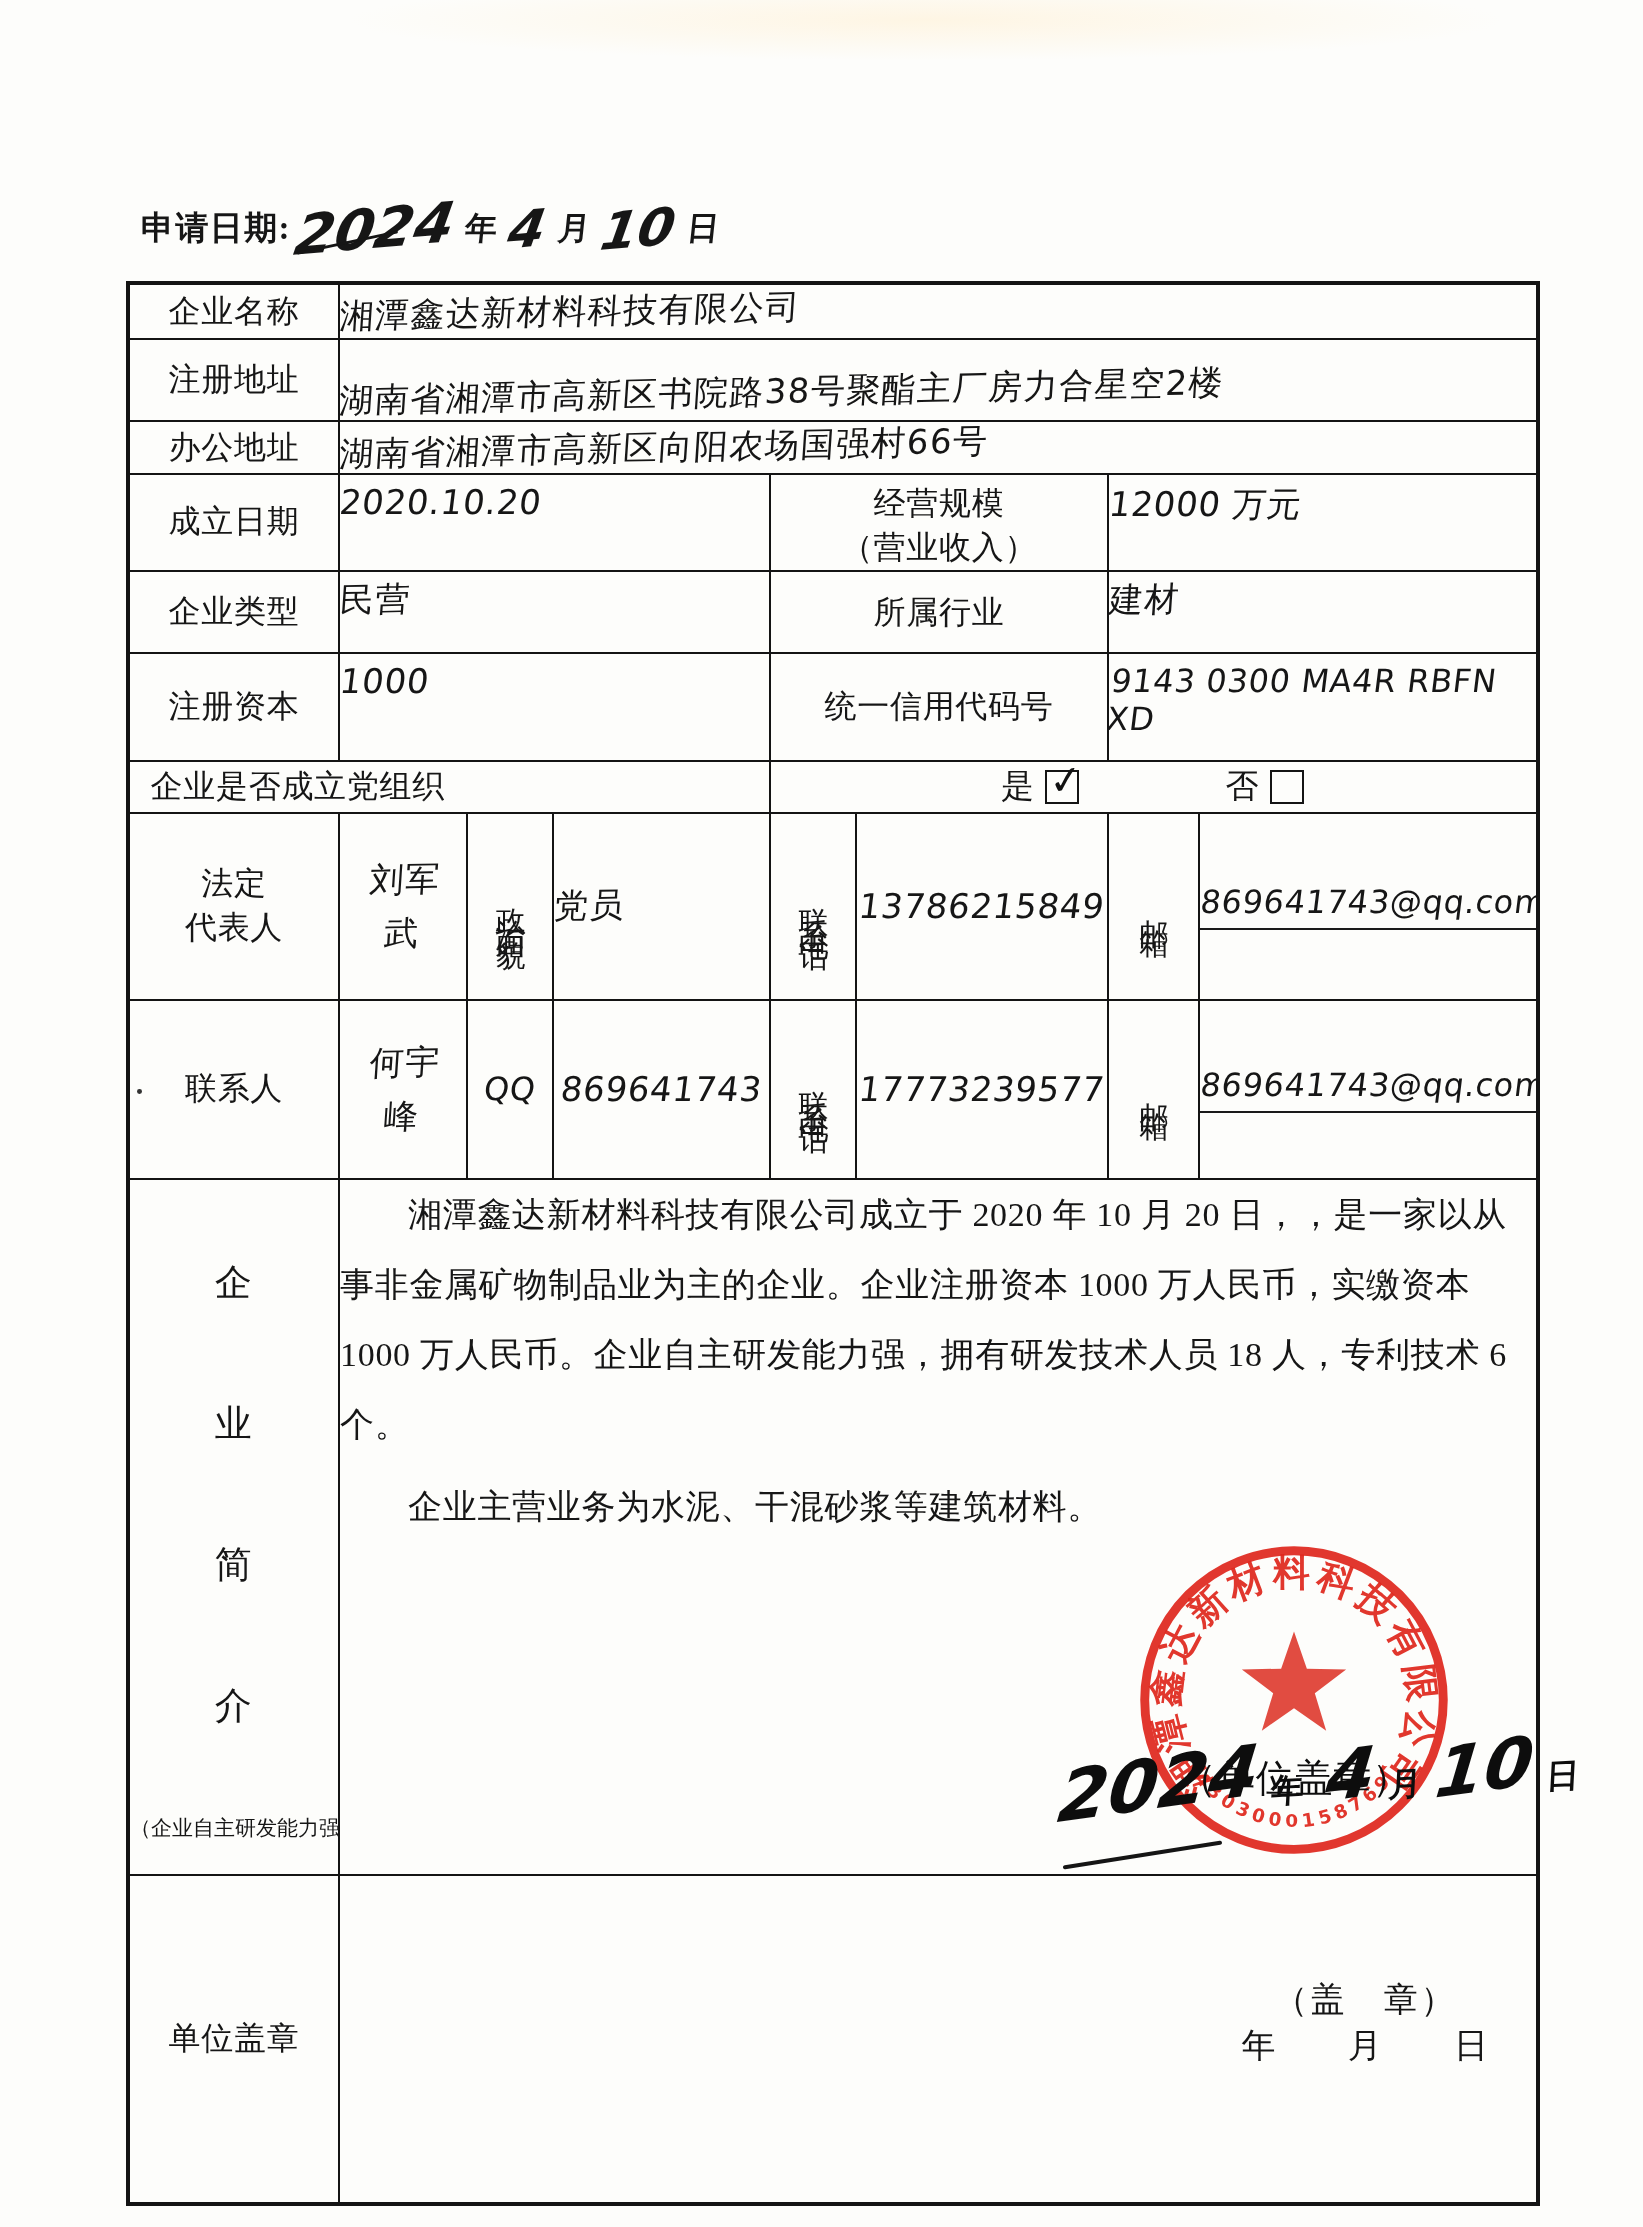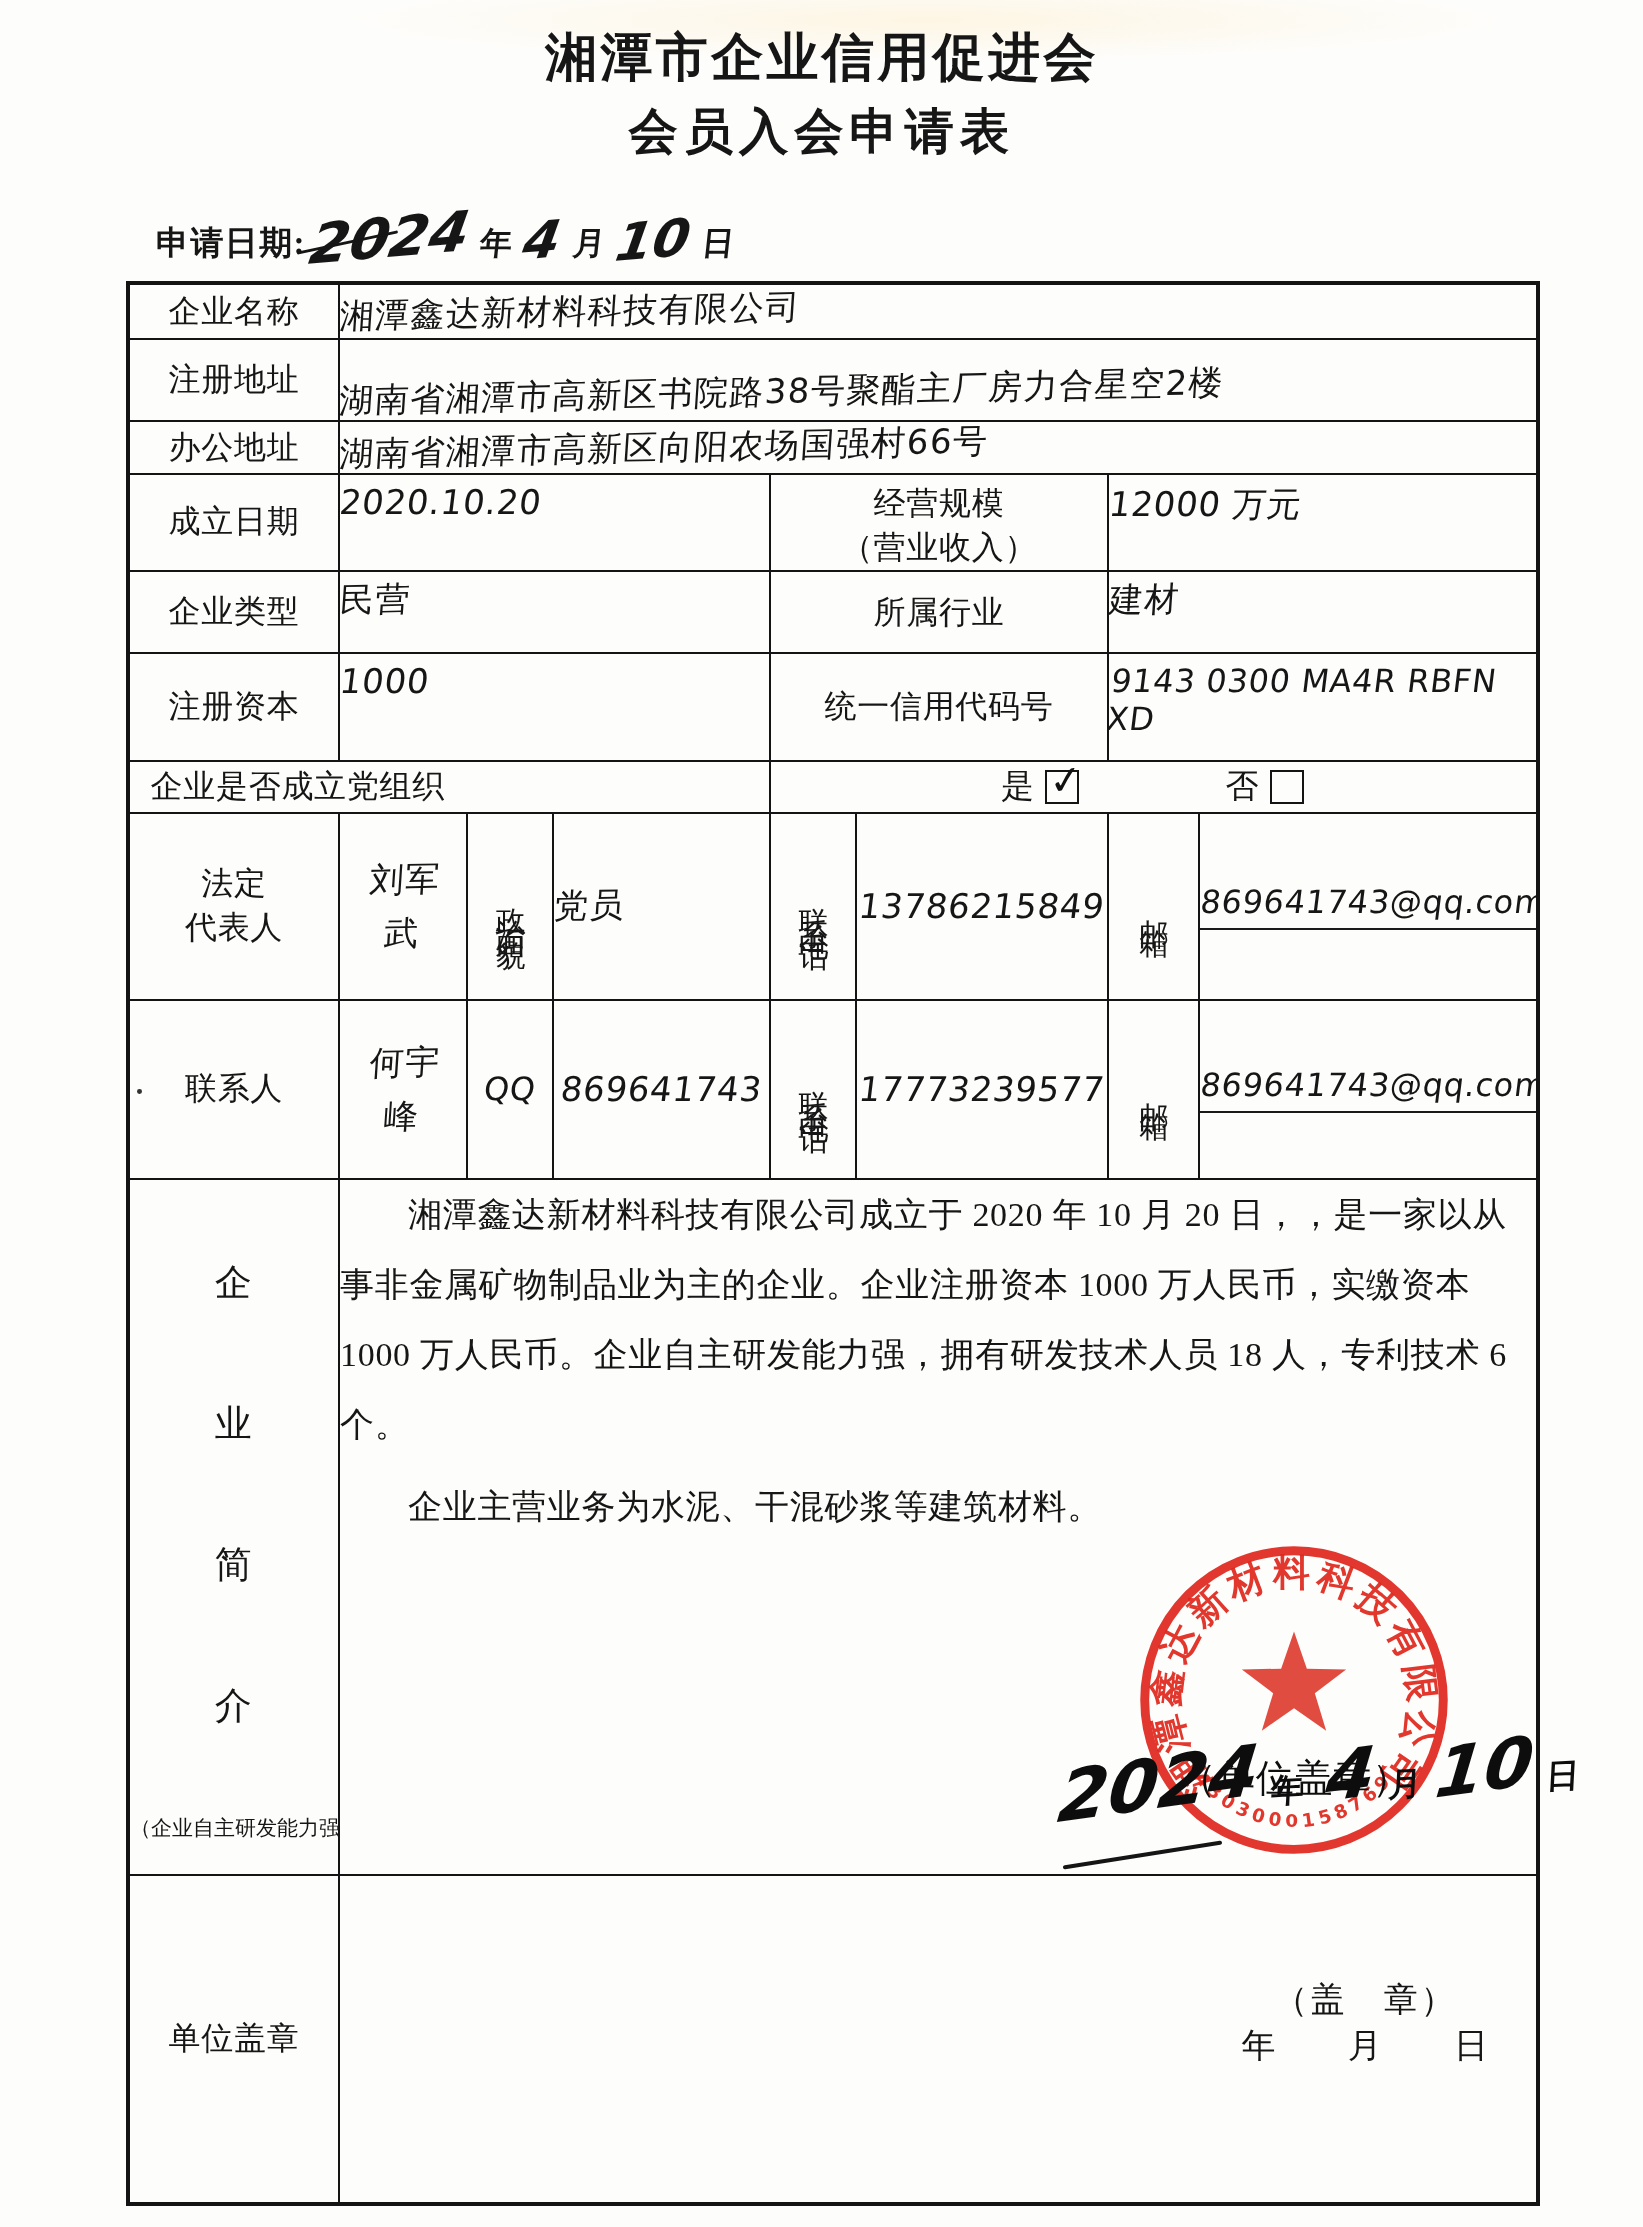--- a/index.html
+++ b/index.html
@@ -11,21 +11,21 @@
   .tint {
     position:absolute; left:343px; top:-20.6px; width:1166px; height:82px;
     background:radial-gradient(ellipse at center, rgba(255,238,205,.5), rgba(255,238,205,0) 70%);
     pointer-events:none;
   }
   
   .title-block { position:absolute; top:23px; left:0; width:1644px; text-align:center; font-weight:bold; }
   .title-line1 { font-size:52px; letter-spacing:3.4px; }
   .title-line2 { font-size:49px; letter-spacing:6.2px; margin-top:5.5px; }
   
-  .app-date { position:absolute; left:156px; top:191px; display:flex; align-items:flex-end; height:75px; }
+  .app-date { position:absolute; left:141px; top:191px; display:flex; align-items:center; height:75px; }
   .app-date .lbl-print { font-size:33px; font-weight:bold; letter-spacing:1.4px; }
   .hw-big {
     font-family:"DejaVu Sans", sans-serif; font-style:italic; font-weight:bold;
     display:inline-block; transform:skewX(-14deg) rotate(-5deg); margin:0 5.5px; line-height:1;
   }
   .hw-unit {
     font-size:32px; font-weight:bold; display:inline-block;
     transform:skewX(-6deg); margin:0 6.9px; font-family:"Liberation Serif", serif;
   }
   .flourish { position:absolute; background:#151515; border-radius:2.1px; pointer-events:none; }
@@ -89,24 +89,20 @@
     display:flex; align-items:baseline; transform:rotate(-3deg); color:#0d0d0d;
   }
   .speck { position:absolute; background:#333; border-radius:50%; }
 </style>
 </head>
 <body>
 
 <div class="page">
   <div class="tint"></div>
 
-  <div class="title-block">
-    <div class="title-line1">湘潭市企业信用促进会</div>
-    <div class="title-line2">会员入会申请表</div>
-  </div>
 
   <div class="app-date">
     <span class="lbl-print">申请日期:</span>
     <span class="hw-big" style="font-size:56px;">2024</span>
     <span class="hw-unit">年</span>
     <span class="hw-big" style="font-size:52px;">4</span>
     <span class="hw-unit">月</span>
     <span class="hw-big" style="font-size:52px;">10</span>
     <span class="hw-unit">日</span>
   </div>

